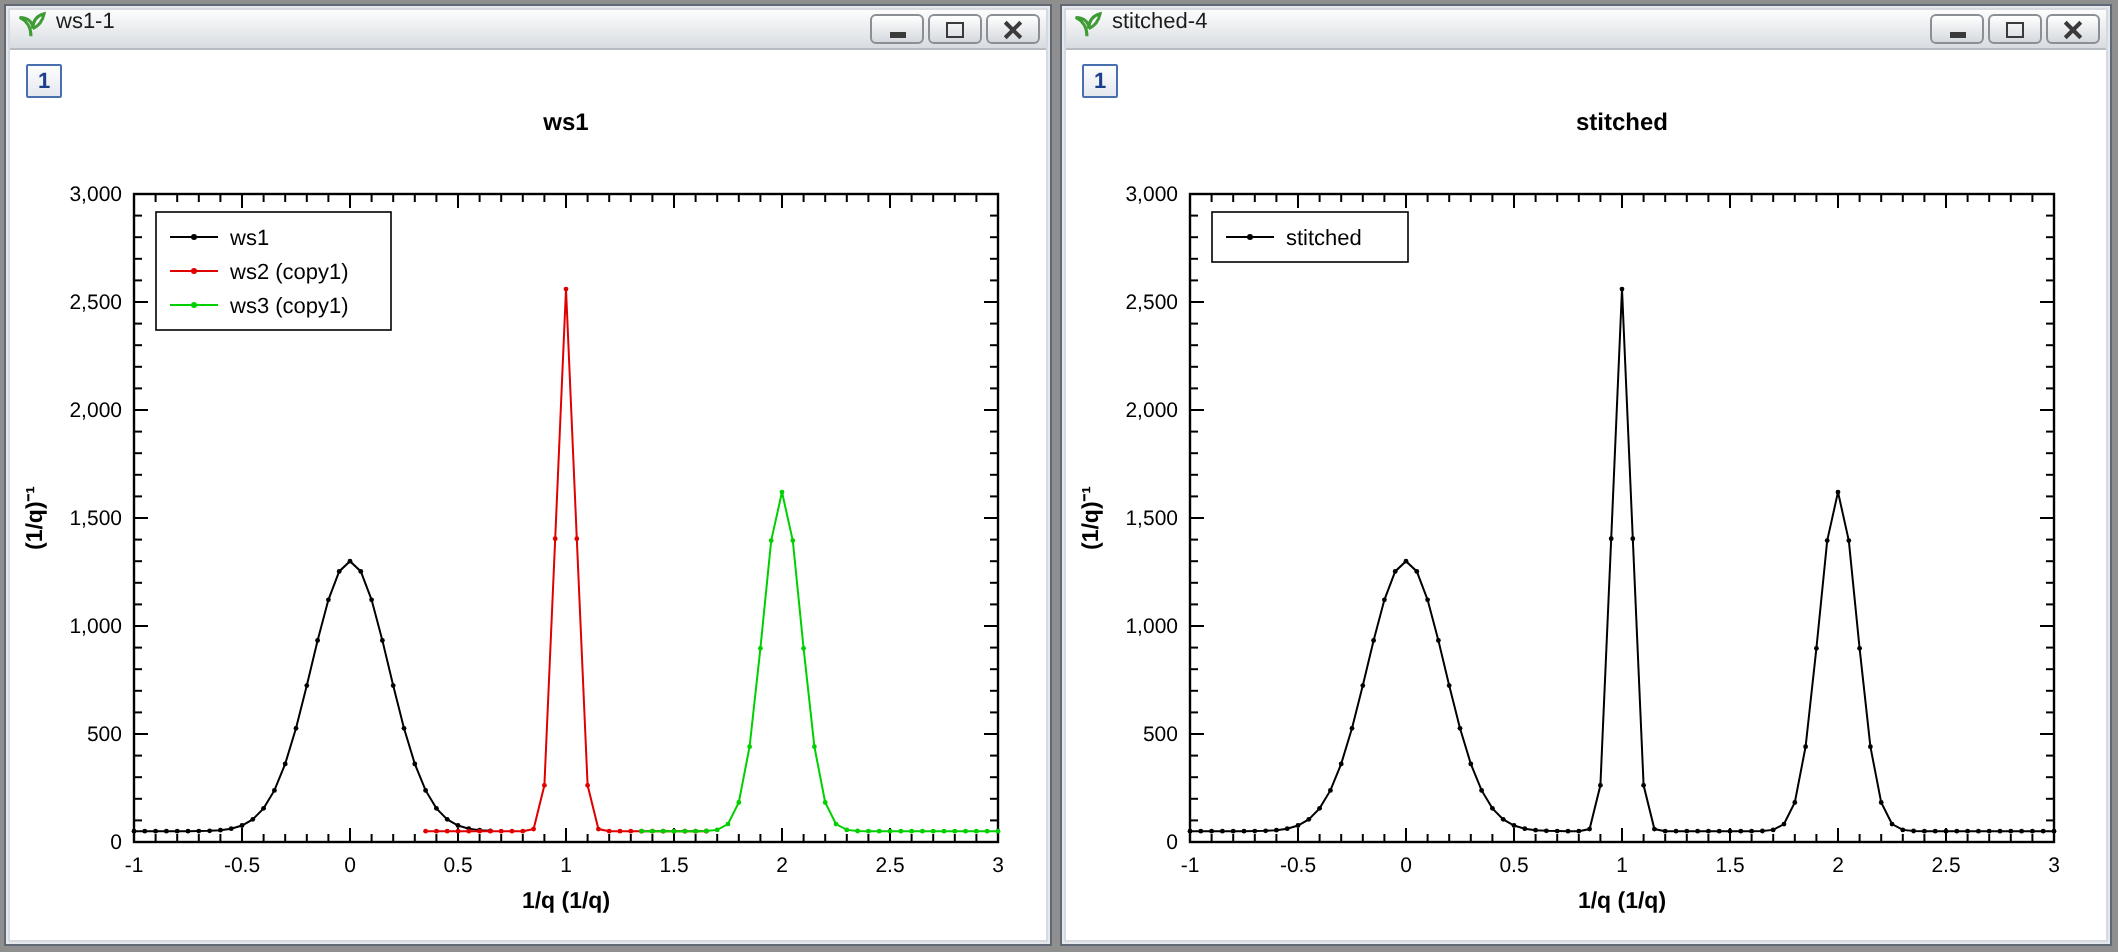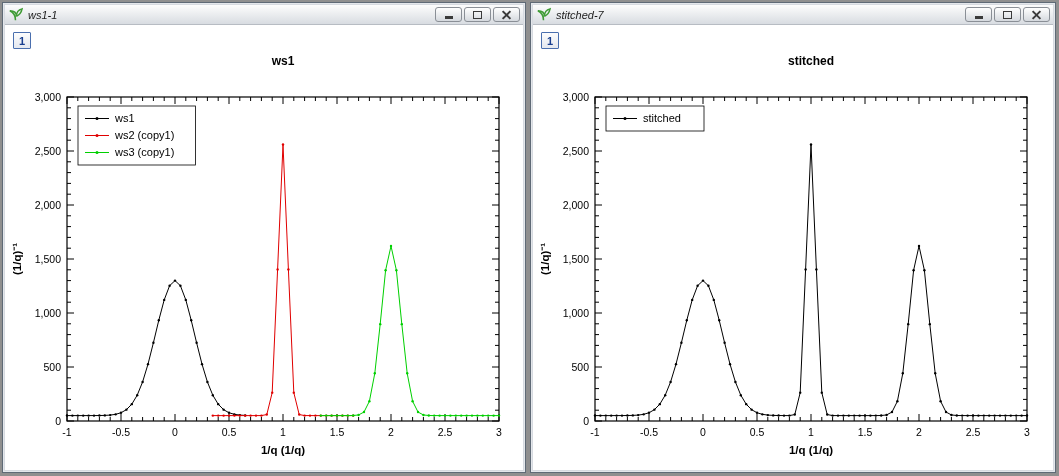--- a/index.html
+++ b/index.html
@@ -12,25 +12,24 @@
   .window{
     position:absolute;
     background:#d6dae0;
     border:1px solid #5f6a76;
     padding:2px;
     box-sizing:border-box;
     box-shadow:0 0 0 1px rgba(255,255,255,0.35) inset;
   }
   .titlebar{
     height:19px;
-    display:flex;align-items:center;
+    display:flex;
     background:linear-gradient(#fdfdfd,#d8dce1);
     border-bottom:1px solid #b7bcc3;
     position:relative;
-    font-style:italic;
   }
   .app-icon{width:15px;height:15px;margin-left:3px;display:inline-flex;}
   .titlebar .title{
     margin-left:5px;font-size:11px;color:#1c1c1c;
   }
   .win-buttons{
     position:absolute;right:3px;top:2px;display:flex;
   }
   .win-btn{
     width:27px;height:15px;margin-left:2px;
@@ -373,21 +372,21 @@
     </div>
   </div>
 
   <div class="window" style="left:530px;top:2px;width:526px;height:471px;">
     <div class="titlebar">
       <span class="app-icon">
         <svg viewBox="0 0 16 16" width="15" height="15">
           <path d="M8 14 C8 9 6 6 2 4 C7 4 9 7 9 10 C9 6 11 3 15 2 C14 7 11 9 9 10" fill="none" stroke="#3f9c35" stroke-width="1.6"></path>
         </svg>
       </span>
-      <span class="title">stitched-7</span>
+      <span class="title">stitched-4</span>
       <span class="win-buttons">
         <span class="win-btn">
             <span class="glyph-min"></span>
           </span>
         <span class="win-btn">
             <span class="glyph-max"></span>
           </span>
         <span class="win-btn">
             <span class="glyph-close"></span>
           </span>

